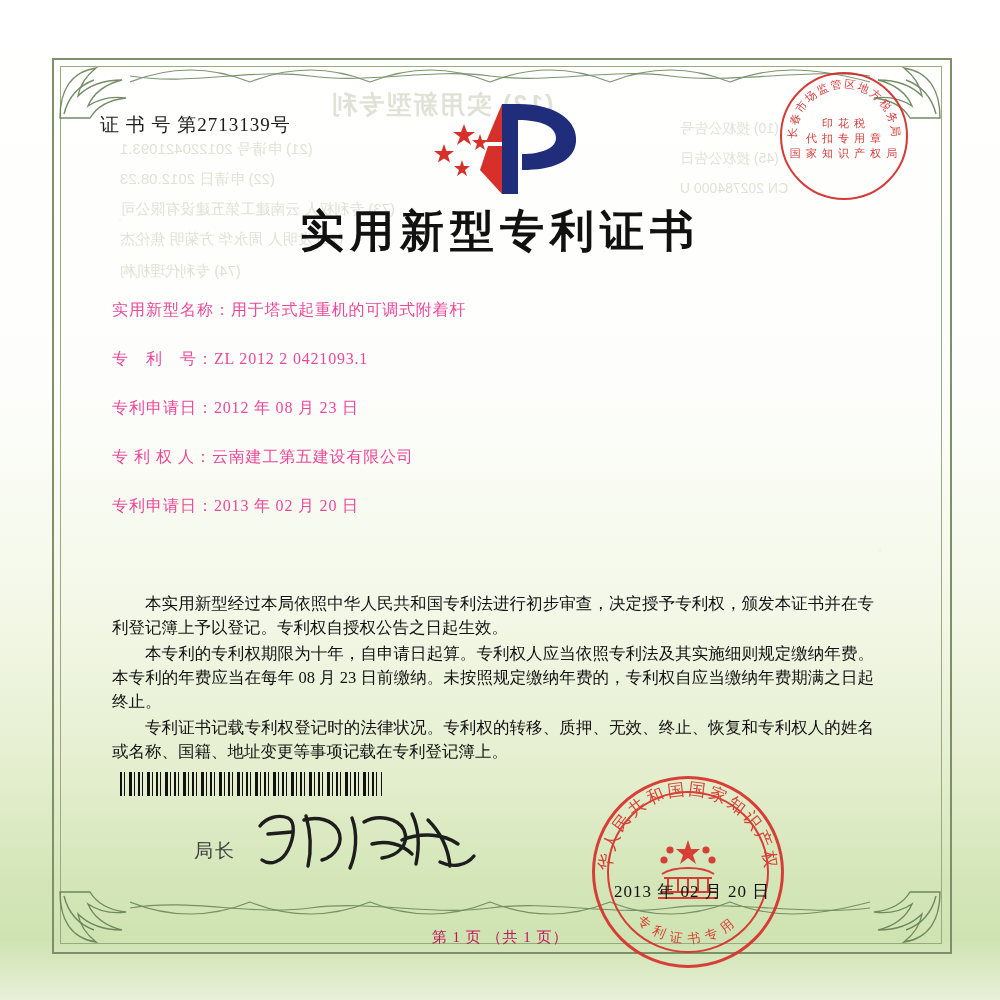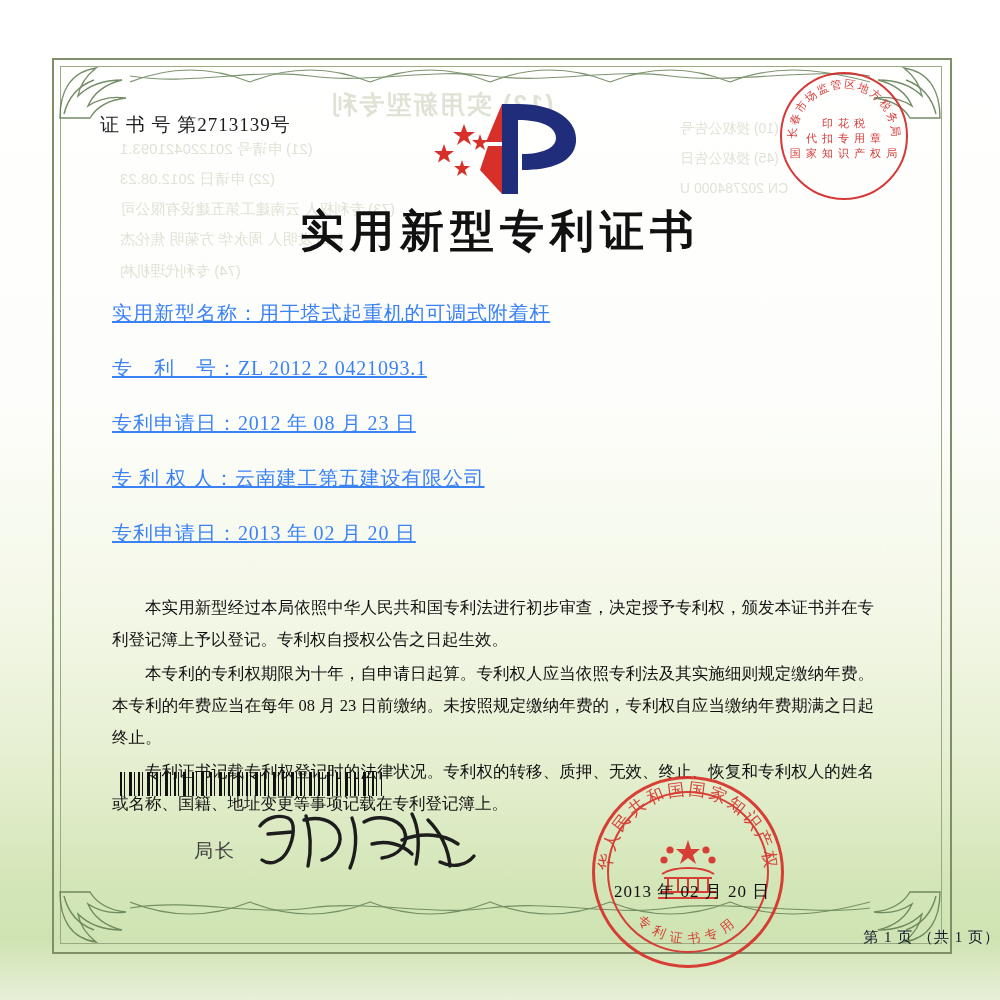--- a/index.html
+++ b/index.html
@@ -148,38 +148,37 @@
     font-weight: bold;
     letter-spacing: 6px;
     color: #111;
     font-family: Liberation Mono, monospace;
   }
 
   .fields {
     position: absolute;
     left: 112px; top: 300px;
     width: 760px;
-    font-size: 20px;
-    color: #3b82f6;
-    text-decoration: underline;
+    font-size: 16px;
+    color: #ec4899;
   }
   .field-row {
     margin-bottom: 28px;
     letter-spacing: .6px;
     white-space: nowrap;
   }
   .field-label { letter-spacing: 1px; }
   .field-value { letter-spacing: .8px; }
 
   .body-text {
     position: absolute;
     left: 112px; top: 592px;
     width: 762px;
     font-size: 16.5px;
-    line-height: 32px;
+    line-height: 24px;
     color: #111;
     text-align: justify;
   }
   .body-text p { margin: 0 0 2px 0; text-indent: 2em; }
 
   
   .barcode {
     position: absolute;
     left: 120px; top: 772px;
     width: 262px; height: 24px;
@@ -229,23 +228,23 @@
     left: 614px; top: 880px;
     font-size: 17px;
     color: #111;
     letter-spacing: 1px;
     font-family: "Liberation Serif", serif;
   }
 
   .page-footer {
     position: absolute;
     left: 0; right: 0; top: 928px;
-    text-align: right;
+    text-align: center;
     font-size: 15px;
-    color: #0f172a;
+    color: #be185d;
     letter-spacing: 1px;
   }
 </style>
 </head>
 <body>
 
 <div class="page">
   <div class="paper"></div>
   <div class="grain"></div>
 

